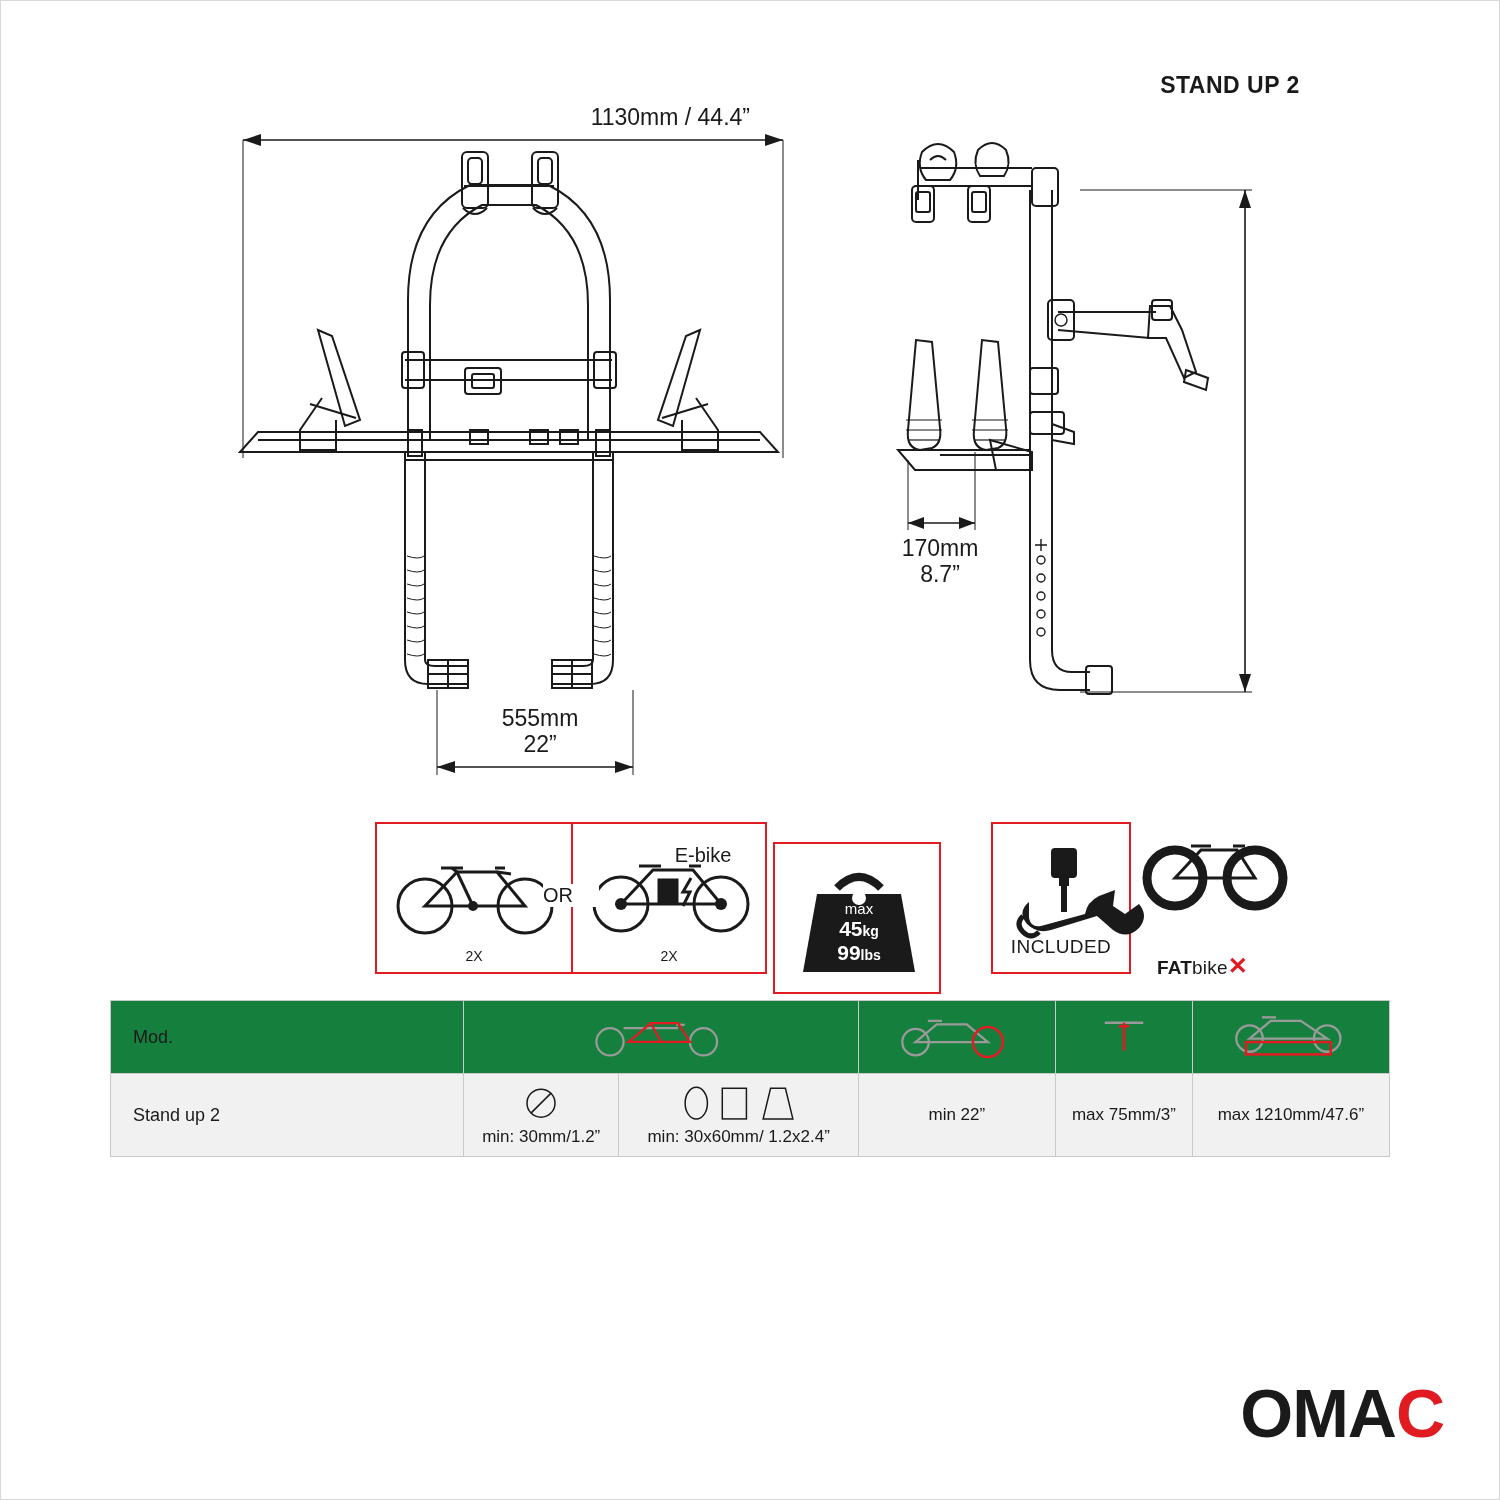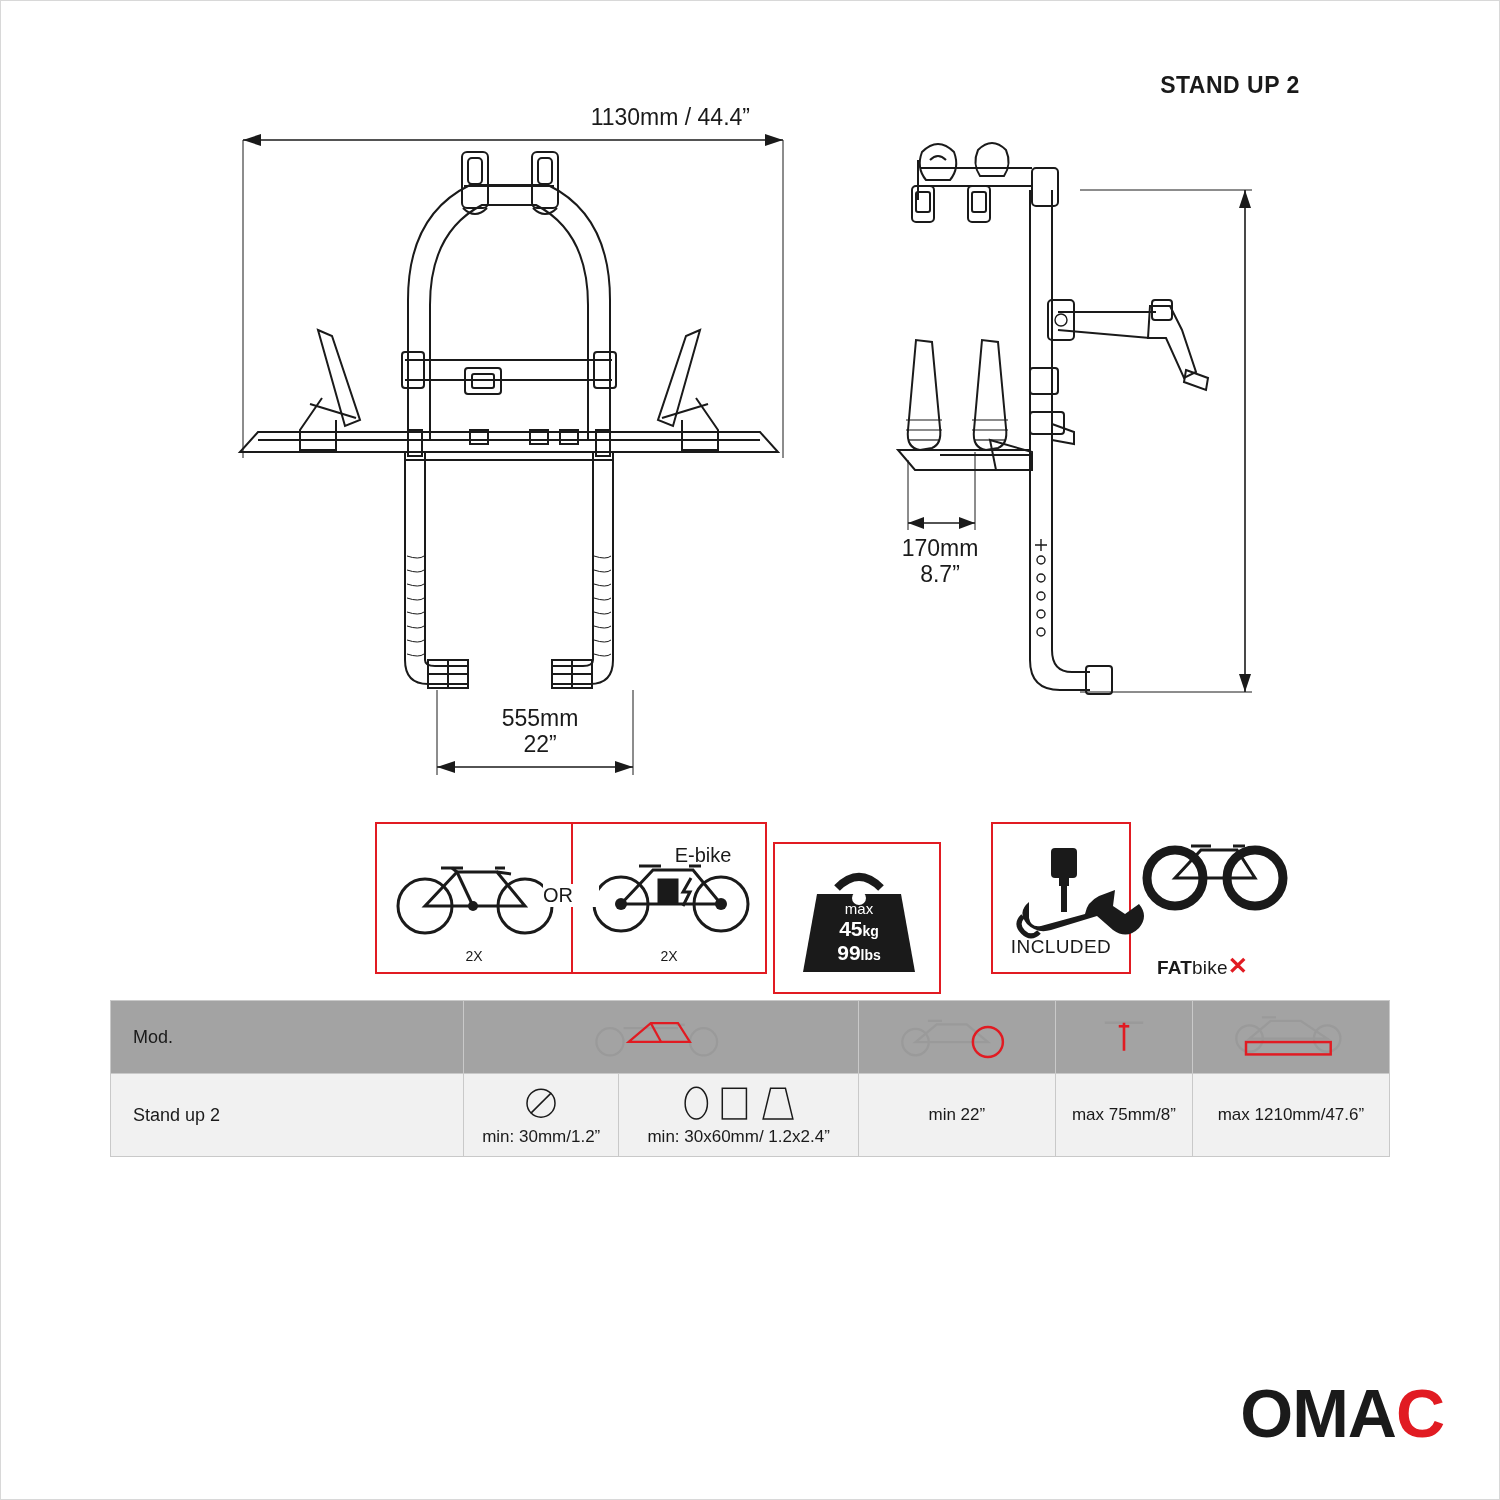--- a/index.html
+++ b/index.html
@@ -132,21 +132,21 @@
     border-collapse: collapse;
     font-size: 17px;
   }
   table.spec td {
     border: 1px solid #c9c9c9;
     padding: 0;
     text-align: center;
     vertical-align: middle;
     height: 82px;
   }
-  table.spec tr.head td { background: #a3a3a3; height: 72px; }
+  table.spec tr.head td { background: #15803d; height: 72px; }
   table.spec tr.row td  { background: #f1f1f1; }
   table.spec td.label { text-align: left; padding-left: 22px; font-size: 18px; }
   .col1 { width: 330px; }
 
   
   .logo {
     position: absolute;
     right: 56px;
     bottom: 48px;
     font-size: 68px;
@@ -493,21 +493,21 @@
           <g fill="none" stroke="#1a1a1a" stroke-width="1.6">
             <ellipse cx="24" cy="20" rx="12" ry="17"></ellipse>
             <rect x="52" y="4" width="26" height="33"></rect>
             <path d="M104 4 L120 4 L128 37 L96 37 Z"></path>
           </g>
         </svg>
       </div>
       <div style="margin-top:-4px;">min: 30x60mm/ 1.2x2.4”</div>
     </td>
     <td>min 22”</td>
-    <td>max 75mm/8”</td>
+    <td>max 75mm/3”</td>
     <td>max 1210mm/47.6”</td>
   </tr>
 </tbody>
   </table>
 
 <div class="logo">
   <span>OM</span><span>A</span><span class="c">C</span>
 </div>
 
 </body></html>

